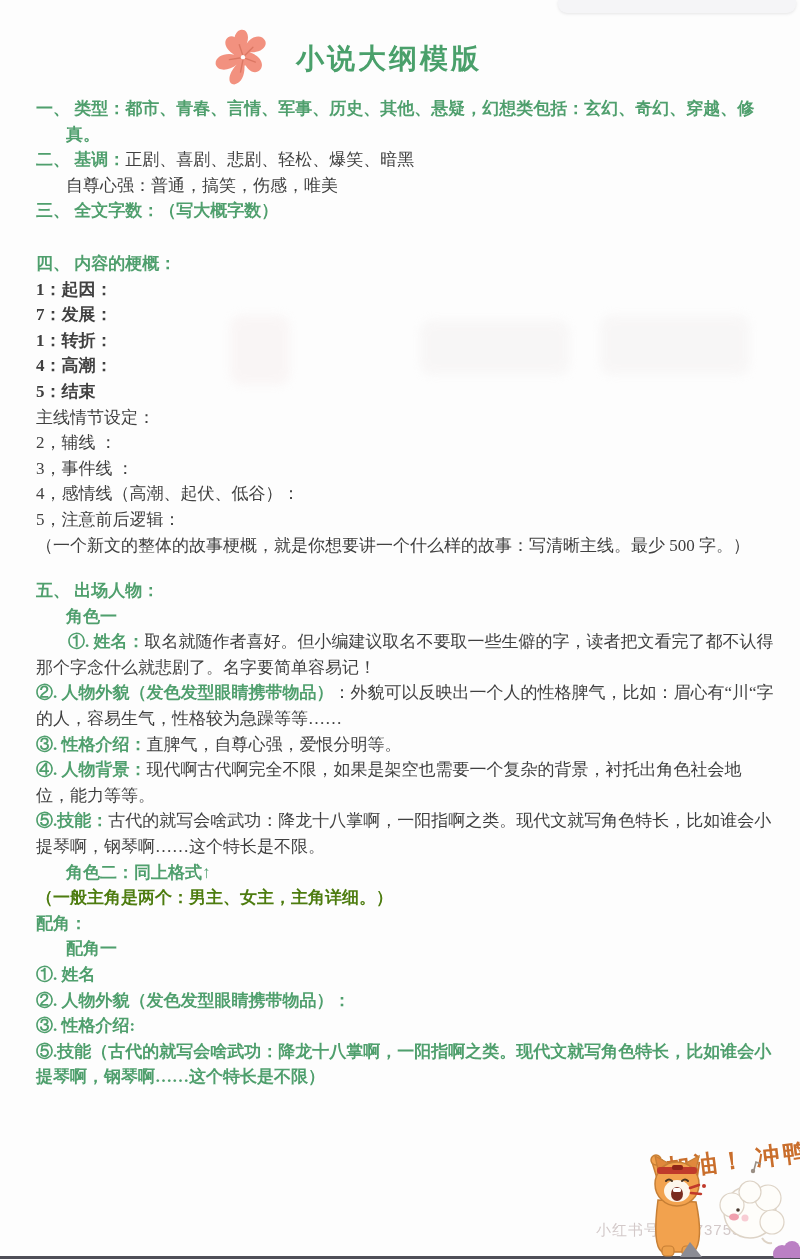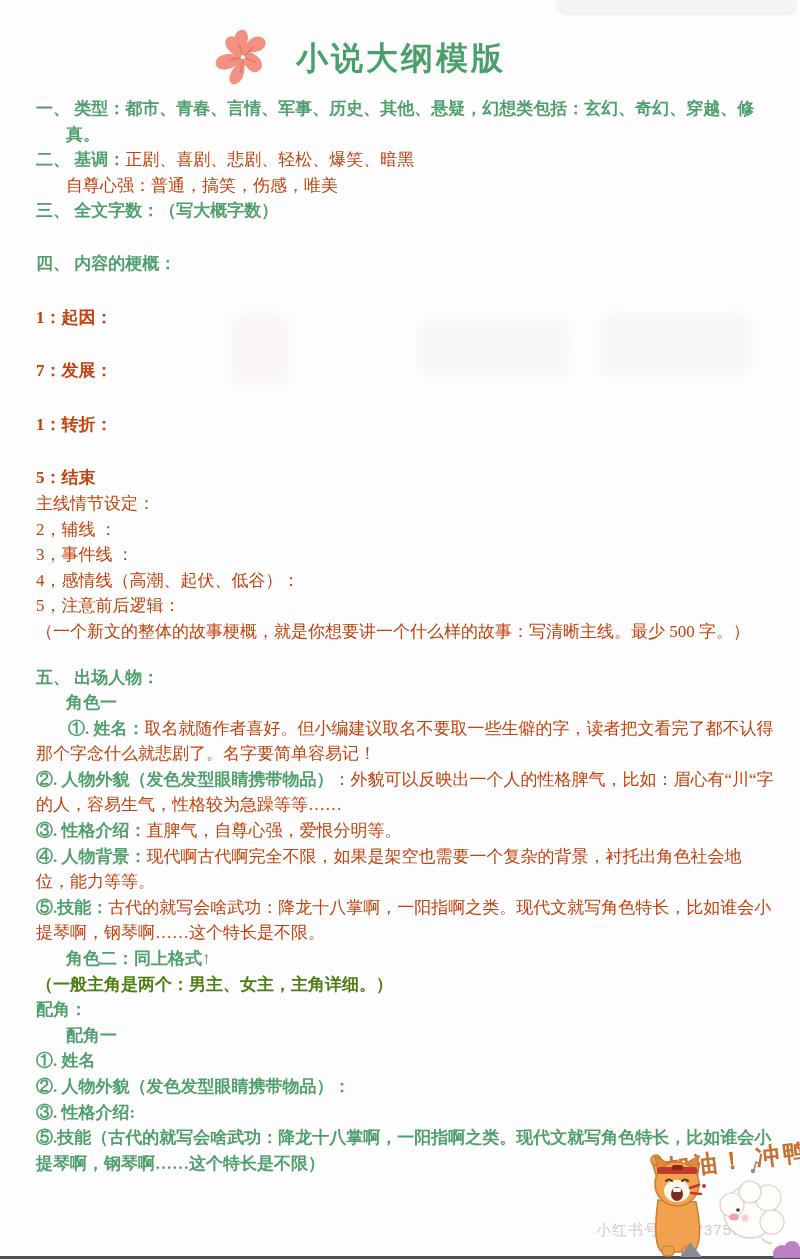--- a/index.html
+++ b/index.html
@@ -16,36 +16,36 @@
     position:absolute;left:558px;top:0;width:238px;height:13px;
     background:#f5f5f7;border-radius:0 0 9px 9px;
     box-shadow:0 1px 3px rgba(120,120,130,0.18);
   }
   .header{
     position:absolute;left:212px;top:26px;
     display:flex;align-items:center;gap:22px;
   }
   .flower{width:62px;height:66px;flex:0 0 auto;}
   .doc-title{
-    font-size:32px;font-weight:bold;color:#4aa06b;letter-spacing:3px;
+    font-size:28px;font-weight:bold;color:#4aa06b;letter-spacing:3px;
   }
   .content{
     position:absolute;left:36px;right:26px;top:96px;
     font-size:17px;line-height:25.6px;
   }
   .ln{min-height:25.6px;}
   .green{color:#4f9f6d;font-weight:bold;}
-  .dark{color:#c2410c;}
+  .dark{color:#404040;}
   .red{color:#4d7c0f;font-weight:bold;}
   .hang{padding-left:30px;text-indent:-30px;}   
   .ind1{padding-left:30px;}                      
   .firstind{text-indent:32px;}                   
   .gap-lg{height:27px;}
   .gap-md{height:20px;}
-  .num{font-weight:bold;margin-top:28px;}
+  .num{font-weight:bold;}
   
   .wm-blob{position:absolute;filter:blur(5px);opacity:0.5;border-radius:12px;}
   .wm-b1{left:230px;top:315px;width:60px;height:70px;background:#f6eeee;}
   .wm-b2{left:420px;top:320px;width:150px;height:55px;background:#f3f0f0;}
   .wm-b3{left:600px;top:315px;width:150px;height:60px;background:#f3f0f0;}
   
   .cheer{
     position:absolute;left:666px;top:1144px;
     font-size:24px;font-weight:bold;color:#c96e2c;
     letter-spacing:3px;transform:rotate(-7deg);
@@ -100,20 +100,21 @@
     <div class="ln ind1 dark">自尊心强：普通，搞笑，伤感，唯美</div>
 
     <div class="ln green">三、 全文字数：（写大概字数）</div>
 
     <div class="gap-lg"></div>
 
     <div class="ln green">四、 内容的梗概：</div>
     <div class="ln dark num">1：起因：</div>
     <div class="ln dark num">7：发展：</div>
     <div class="ln dark num">1：转折：</div>
+    <div class="ln dark num">4：高潮：</div>
     <div class="ln dark num">5：结束</div>
     <div class="ln dark">主线情节设定：</div>
     <div class="ln dark">2，辅线 ：</div>
     <div class="ln dark">3，事件线 ：</div>
     <div class="ln dark">4，感情线（高潮、起伏、低谷）：</div>
     <div class="ln dark">5，注意前后逻辑：</div>
     <div class="ln dark">（一个新文的整体的故事梗概，就是你想要讲一个什么样的故事：写清晰主线。最少 500 字。）</div>
 
     <div class="gap-md"></div>
 

